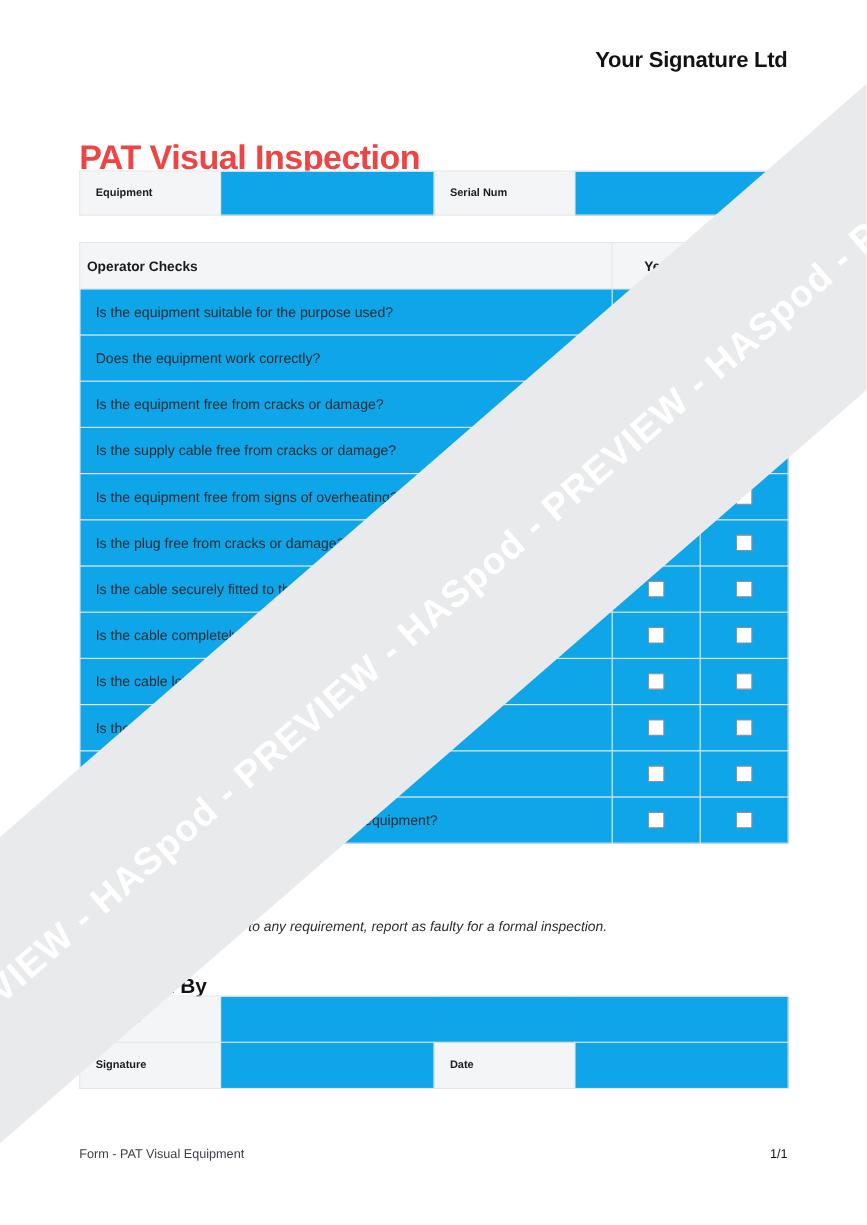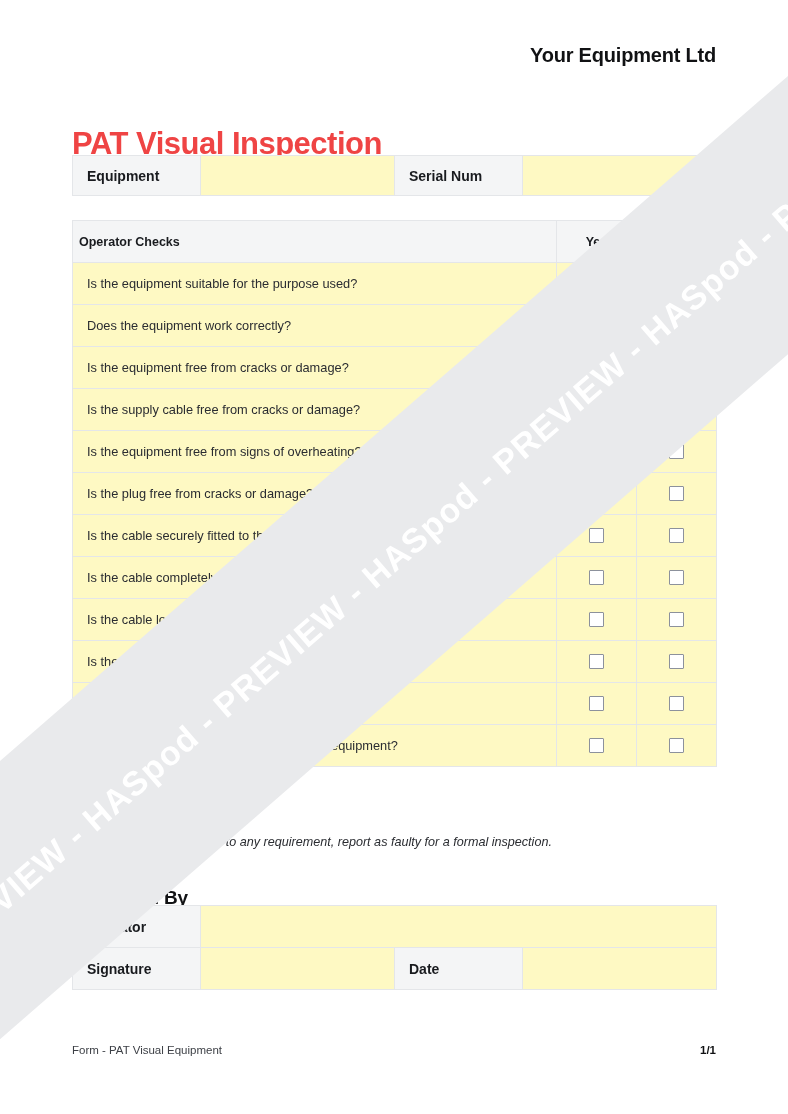--- a/index.html
+++ b/index.html
@@ -50,26 +50,26 @@
     border-collapse: collapse;
     table-layout: fixed;
     font-size: 12.5px;
     color: #27292e;
   }
   .tbl td, .tbl th {
     border: 1px solid #e4e6e9;
     padding: 0;
     text-align: left;
     vertical-align: middle;
-    background: #fef9c3;
+    background: #0ea5e9;
   }
   .lbl {
     background: #f4f5f6 !important;
     font-weight: bold;
-    font-size: 14px;
+    font-size: 10px;
     color: #191b1f;
     padding-left: 14px !important;
   }
 
   
   #info-table {
     top: 155px;
     left: 72px;
     width: 644px;
   }
@@ -140,21 +140,21 @@
     left: 72px;
     top: 1044px;
     font-size: 11.5px;
     color: #3c3f45;
   }
   .footer-right {
     position: absolute;
     right: 72px;
     top: 1044px;
     font-size: 11.5px;
-    font-weight: bold;
+    font-weight: normal;
     color: #111214;
   }
 
   
   .watermark {
     position: absolute;
     inset: 0;
     z-index: 5;
     pointer-events: none;
     overflow: hidden;
@@ -181,21 +181,21 @@
     letter-spacing: 1px;
   }
 </style>
 </head>
 <body>
 
 <div class="page">
 
   <div class="content">
 
-    <div class="business-name">Your Equipment Ltd</div>
+    <div class="business-name">Your Signature Ltd</div>
 
     <h1 class="doc-title">PAT Visual Inspection</h1>
 
     <table class="tbl" id="info-table">
       <colgroup>
         <col style="width:128px">
         <col style="width:194px">
         <col style="width:128px">
         <col style="width:194px">
       </colgroup>

